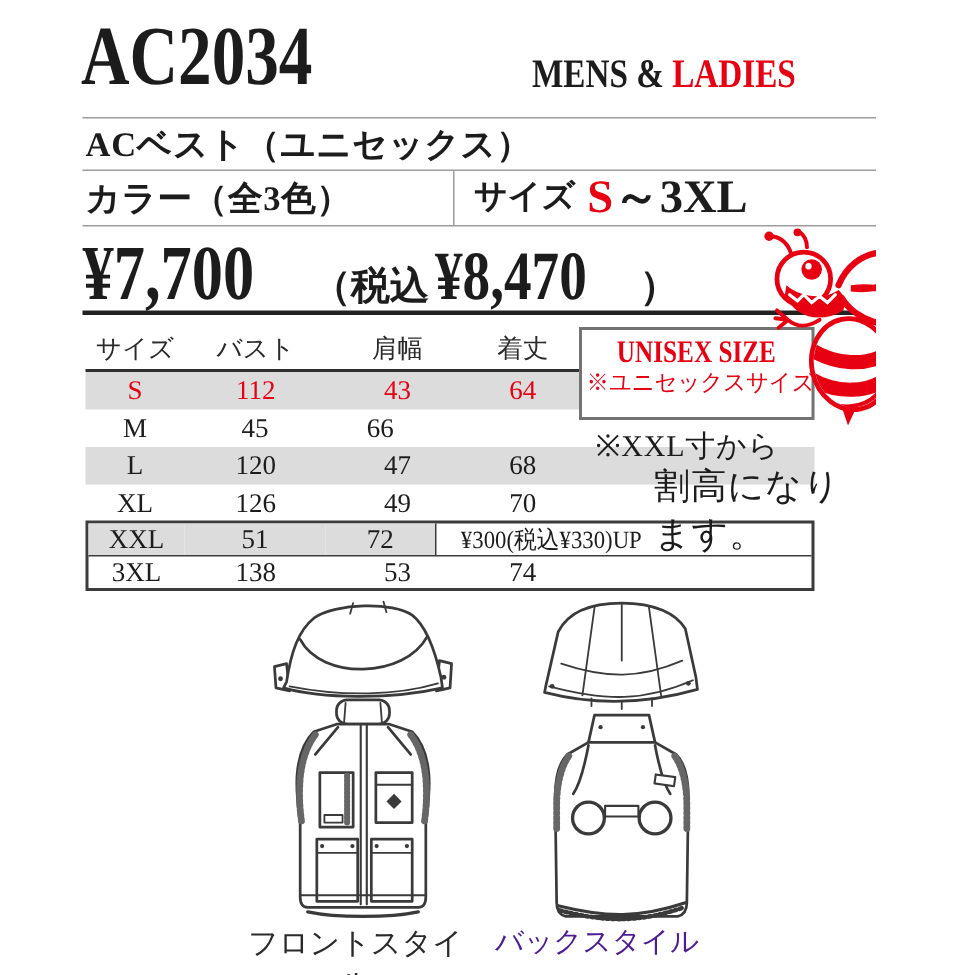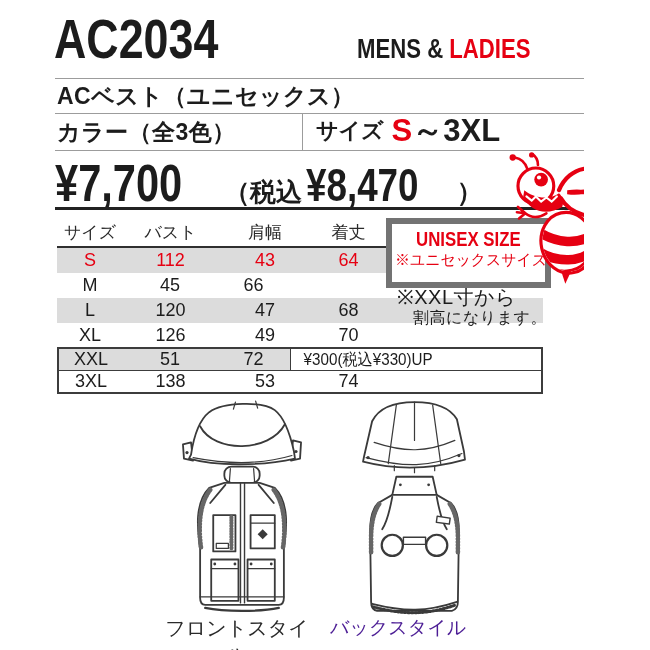--- a/index.html
+++ b/index.html
@@ -1,18 +1,18 @@
 <!DOCTYPE html>
 <html><head>
 <meta charset="utf-8">
 <style>
   html,body{margin:0;padding:0;background:#fff;}
   .page{
     position:relative; width:584px; height:650px; background:#ffffff; overflow:hidden;
-    font-family:Liberation Sans, sans-serif; color:#1c1c1c;
+    font-family:Liberation Serif, serif; color:#1c1c1c;
   }
   .abs{position:absolute;}
   .cond{display:inline-block; transform:scaleX(0.8); transform-origin:left center; white-space:nowrap;}
   .cond-r{display:inline-block; transform:scaleX(0.82); transform-origin:right center; white-space:nowrap;}
   .red{color:#e60012;}
 
   .model-code{left:54px; top:6px; font-size:56px; font-weight:bold; letter-spacing:0px;}
   .gender{right:53px; top:34px; font-size:27px; font-weight:bold; text-align:right;}
   .hline{left:55px; width:540px; height:1px; background:#9c9c9c;}
   .product-name{left:57px; top:81px; font-size:23px; font-weight:bold; letter-spacing:0.5px;}
@@ -35,27 +35,27 @@
   .headline{left:57px; top:246px; width:329px; height:2px; background:#2f2f2f;}
   .drow{height:25px; font-size:18px;}
   .gray{background:#dcdcdc;}
   .upbox{left:57px; top:347px; width:482px; border:2px solid #3c3c3c; background:#fff;}
   .uprow{display:flex; align-items:center; text-align:center; height:21px; font-size:18px;}
   .uprow + .uprow{border-top:1.5px solid #3c3c3c;}
   .upcell{width:154px; border-left:1.5px solid #3c3c3c; font-size:16.5px; white-space:nowrap; display:flex; align-items:center; justify-content:center; height:100%;}
   .upcell span{display:inline-block; transform:scaleX(0.92);}
   .up-c1{width:64px;} 
 
-  .unisex-box{left:386px; top:218px; width:153px; height:58px; border:6px solid #737373; background:#fff; text-align:center; z-index:2;}
+  .unisex-box{left:386px; top:218px; width:153px; height:58px; border:2px solid #737373; background:#fff; text-align:center; z-index:2;}
   .unisex-title{font-size:21px; font-weight:bold; color:#e60012; margin-top:3px; line-height:1.1;}
   .unisex-title .cond-c{display:inline-block; transform:scaleX(0.8); transform-origin:center;}
   .unisex-sub{font-size:15.5px; color:#e60012; line-height:1.3; white-space:nowrap; transform:scaleX(0.96); transform-origin:center;}
 
   .note1{left:397px; top:283px; font-size:20px; letter-spacing:0.5px;text-align:center;}
-  .note2{left:413px; top:308px; font-size:16px; letter-spacing:0.5px;}
+  .note2{left:436px; top:308px; font-size:24px; letter-spacing:0.5px;}
 
   .bee{left:498px; top:152px; z-index:3;}
 
   .fig-front{left:168px; top:396px;}
   .fig-back{left:343px; top:396px;}
   .fig-label-front{left:157px; top:615px; width:160px; text-align:center; font-size:20px; color:#2a2a2a;}
   .fig-label-back{left:330px; top:615px; width:165px; text-align:left; font-size:19px; color:#4c1d95;}
 </style>
 </head>
 <body>

